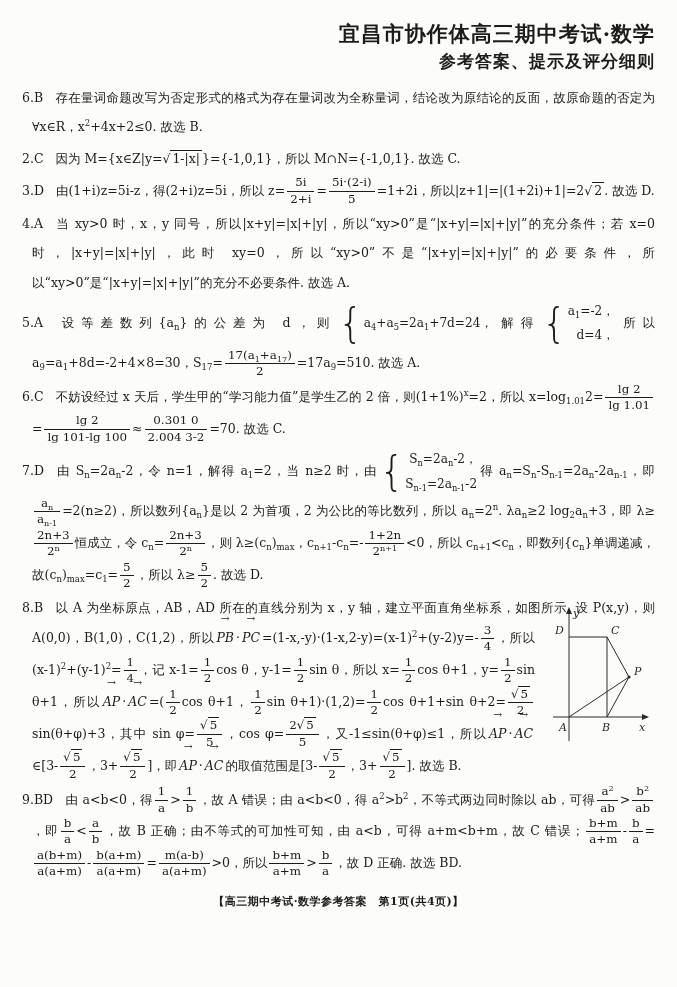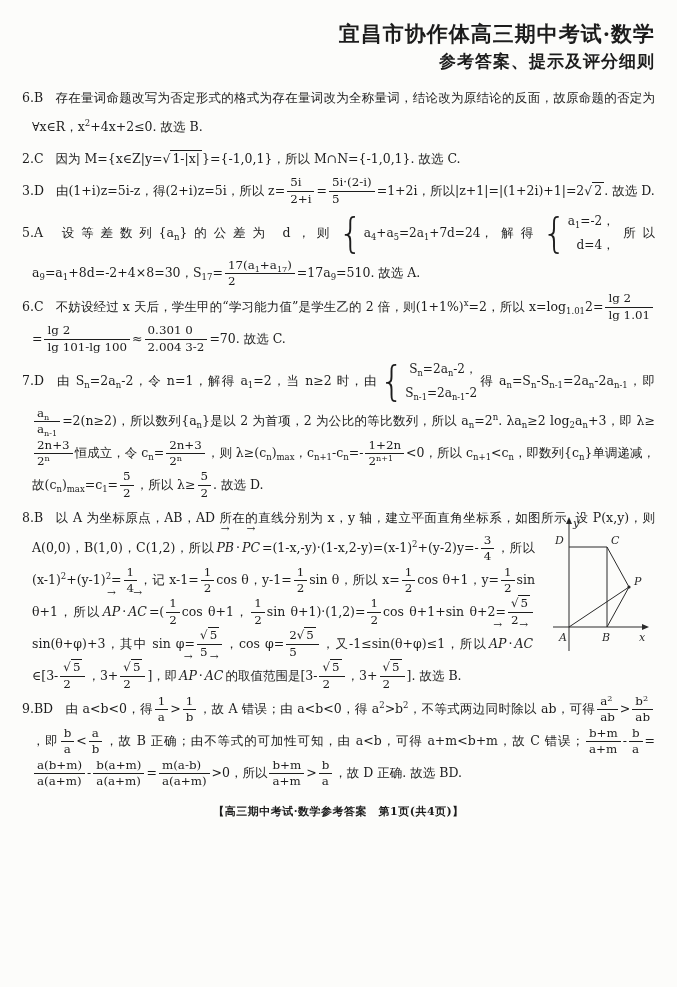--- a/index.html
+++ b/index.html
@@ -23,21 +23,21 @@
     margin:2px 0;line-height:2.35;text-align:justify;
     padding-left:10px;text-indent:-10px;
   }
   .qnum{margin-right:12px;white-space:nowrap;}
   .qbody{text-indent:0;}
   sub,sup{font-size:0.68em;line-height:0;}
   sub{vertical-align:-0.35em;}
   sup{vertical-align:0.55em;}
   
   .frac{
-    display:inline-block;vertical-align:middle;text-align:left;
+    display:inline-block;vertical-align:middle;text-align:center;
     font-size:0.95em;line-height:1.3;margin:0 2px;text-indent:0;
   }
   .frac .num{display:block;border-bottom:1px solid #1c1c1c;padding:0 3px;}
   .frac .den{display:block;padding:0 3px;}
   
   .cases{display:inline-flex;align-items:center;vertical-align:middle;margin:0 2px;text-indent:0;}
   .cases .brace{
     font-family:"DejaVu Sans",sans-serif;font-weight:100;
     font-size:3.1em;line-height:0.85;display:inline-block;
     transform:scaleY(1.05);margin-right:1px;
@@ -75,20 +75,23 @@
   </p>
 
   <p class="question">
     <span class="qnum">2.C</span><span class="qbody">因为 M={x∈Z|y=<span class="sqrt">√<span class="rad">1-|x|</span></span>}={-1,0,1}，所以 M∩N={-1,0,1}. 故选 C.</span>
   </p>
 
   <p class="question">
     <span class="qnum">3.D</span><span class="qbody">由(1+i)z=5i-z，得(2+i)z=5i，所以 z=<span class="frac"><span class="num">5i</span><span class="den">2+i</span></span>=<span class="frac"><span class="num">5i·(2-i)</span><span class="den">5</span></span>=1+2i，所以|z+1|=|(1+2i)+1|=2<span class="sqrt">√<span class="rad">2</span></span>. 故选 D.</span>
   </p>
 
+  <p class="question">
+    <span class="qnum">4.A</span><span class="qbody">当 xy&gt;0 时，x，y 同号，所以|x+y|=|x|+|y|，所以“xy&gt;0”是“|x+y|=|x|+|y|”的充分条件；若 x=0 时，|x+y|=|x|+|y|，此时 xy=0，所以“xy&gt;0”不是“|x+y|=|x|+|y|”的必要条件，所以“xy&gt;0”是“|x+y|=|x|+|y|”的充分不必要条件. 故选 A.</span>
+  </p>
 
   <p class="question">
     <span class="qnum">5.A</span><span class="qbody">设等差数列{a<sub>n</sub>}的公差为 d，则<span class="cases">
             <span class="brace">{</span>
             <span class="clines">
               <span class="cline">a<sub>4</sub>+a<sub>5</sub>=2a<sub>1</sub>+7d=24，</span>
             </span>
           </span>解得<span class="cases">
             <span class="brace">{</span>
             <span class="clines">

